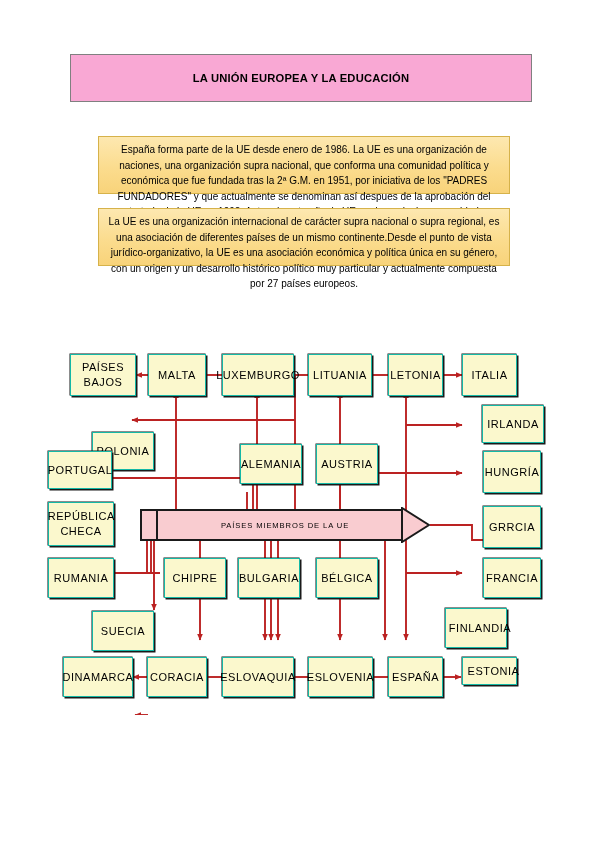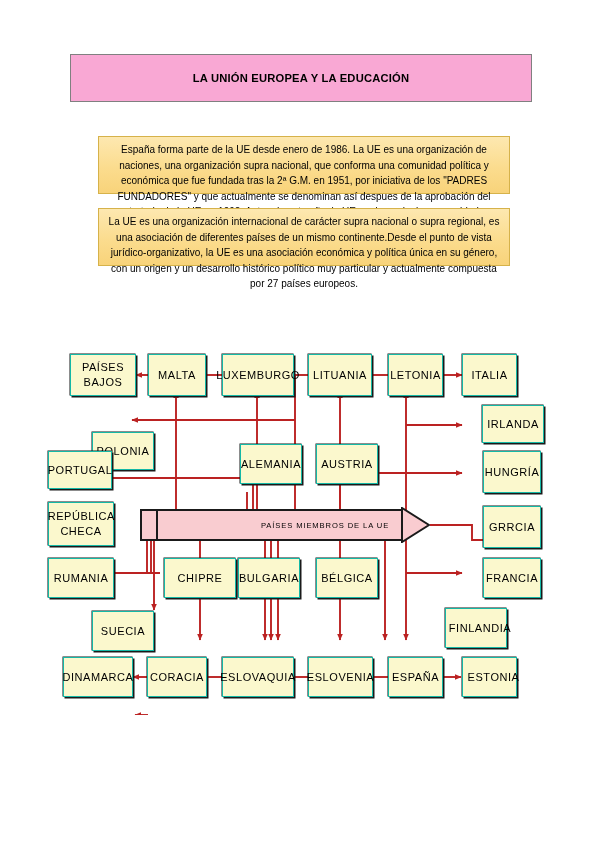--- a/index.html
+++ b/index.html
@@ -104,21 +104,20 @@
     width: 100%;
     height: 100%;
     display: flex;
     align-items: center;
     justify-content: center;
     font-size: 7.6px;
     letter-spacing: 0.9px;
     font-weight: normal;
     color: #000;
     pointer-events: none;
-    padding-left: 40px;
   }
 </style>
 </head>
 <body>
 
 <div id="title-banner">
   <div class="title-text">LA UNIÓN EUROPEA Y LA EDUCACIÓN</div>
 </div>
 
 <div class="note-box" id="note-box-1">España forma parte de la UE desde enero de 1986. La UE es una organización de naciones, una organización supra nacional, que conforma una comunidad política y económica que fue fundada tras la 2ª G.M. en 1951, por iniciativa de los "PADRES FUNDADORES" y que actualmente se denominan así despues de la aprobación del tratado de la UE en 1992. Antes de este año, la UE se denominaba comunidad económica europea (CEE)</div>
@@ -254,21 +253,21 @@
   <div class="node" style="left:48px;  top:162px; width:66px; height:44px;">
       <span>REPÚBLICA CHECA</span>
     </div>
   <div class="node" style="left:483px; top:166px; width:58px; height:42px;">
       <span>GRRCIA</span>
     </div>
 
   <div class="node" style="left:48px;  top:218px; width:66px; height:40px;">
       <span>RUMANIA</span>
     </div>
-  <div class="node" style="left:164px; top:218px; width:72px; height:40px;">
+  <div class="node" style="left:164px; top:218px; width:62px; height:40px;">
       <span>CHIPRE</span>
     </div>
   <div class="node" style="left:238px; top:218px; width:62px; height:40px;">
       <span>BULGARIA</span>
     </div>
   <div class="node" style="left:316px; top:218px; width:62px; height:40px;">
       <span>BÉLGICA</span>
     </div>
   <div class="node" style="left:483px; top:218px; width:58px; height:40px;">
       <span>FRANCIA</span>
@@ -289,17 +288,17 @@
     </div>
   <div class="node" style="left:222px; top:317px; width:72px; height:40px;">
       <span>ESLOVAQUIA</span>
     </div>
   <div class="node" style="left:308px; top:317px; width:65px; height:40px;">
       <span>ESLOVENIA</span>
     </div>
   <div class="node" style="left:388px; top:317px; width:55px; height:40px;">
       <span>ESPAÑA</span>
     </div>
-  <div class="node" style="left:462px; top:317px; width:55px; height:40px;padding-left:8px;">
+  <div class="node" style="left:462px; top:317px; width:55px; height:28px;padding-left:8px;">
       <span>ESTONIA</span>
     </div>
 
 </div>
 
 </body></html>

